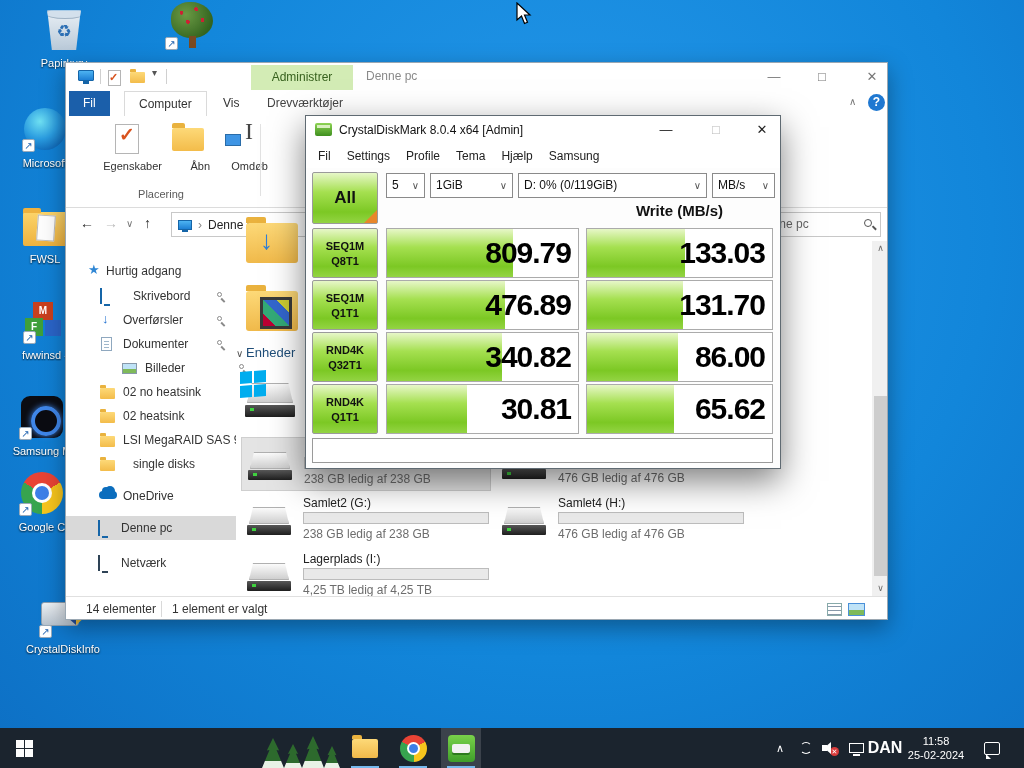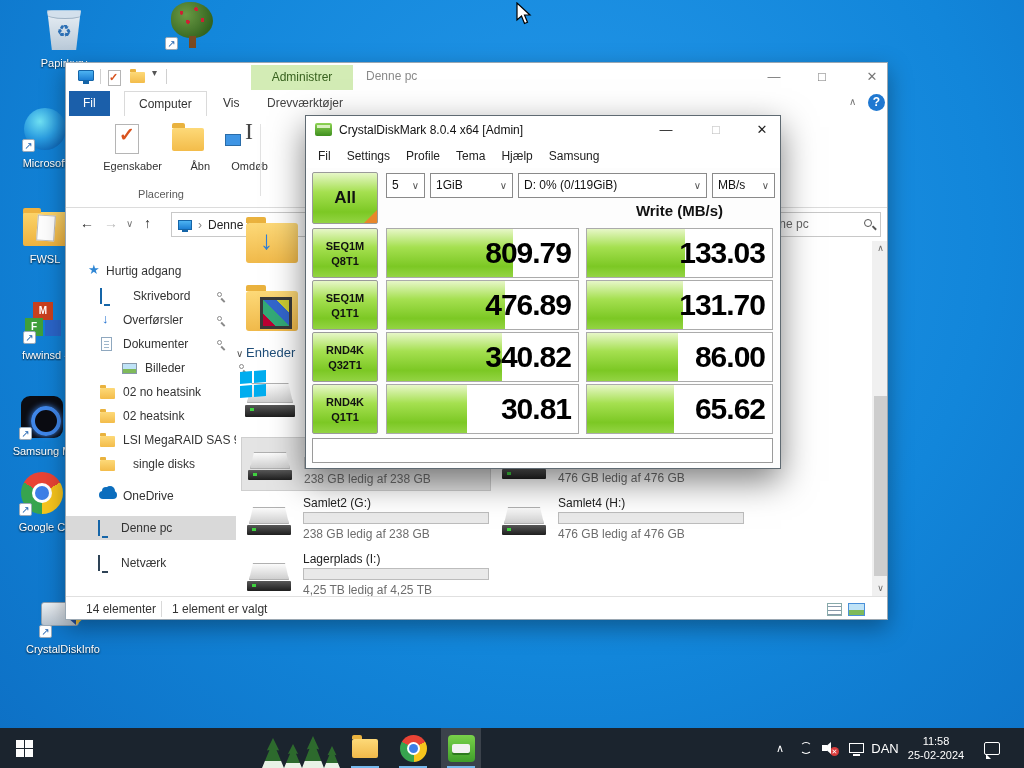--- a/index.html
+++ b/index.html
@@ -607,21 +607,21 @@
       <span class="meetnow"></span>
     </div>
   <div class="tray-el" style="left:818px;width:24px;">
     <span class="spk">
         <span class="mute">✕</span>
       </span>
   </div>
   <div class="tray-el" style="left:844px;width:24px;">
       <span class="netic"></span>
     </div>
-  <div class="tray-el" style="left:868px;width:34px;font-size:13px;">DAN</div>
+  <div class="tray-el" style="left:868px;width:34px;font-size:16px;font-weight:bold;">DAN</div>
   <div class="tray-el" style="left:902px;width:68px;">
     <div class="clock">
       <div>11:58</div>
       <div>25-02-2024</div>
     </div>
   </div>
   <div class="tray-el" style="left:974px;width:36px;">
       <span class="acbub"></span>
     </div>
 </div>

